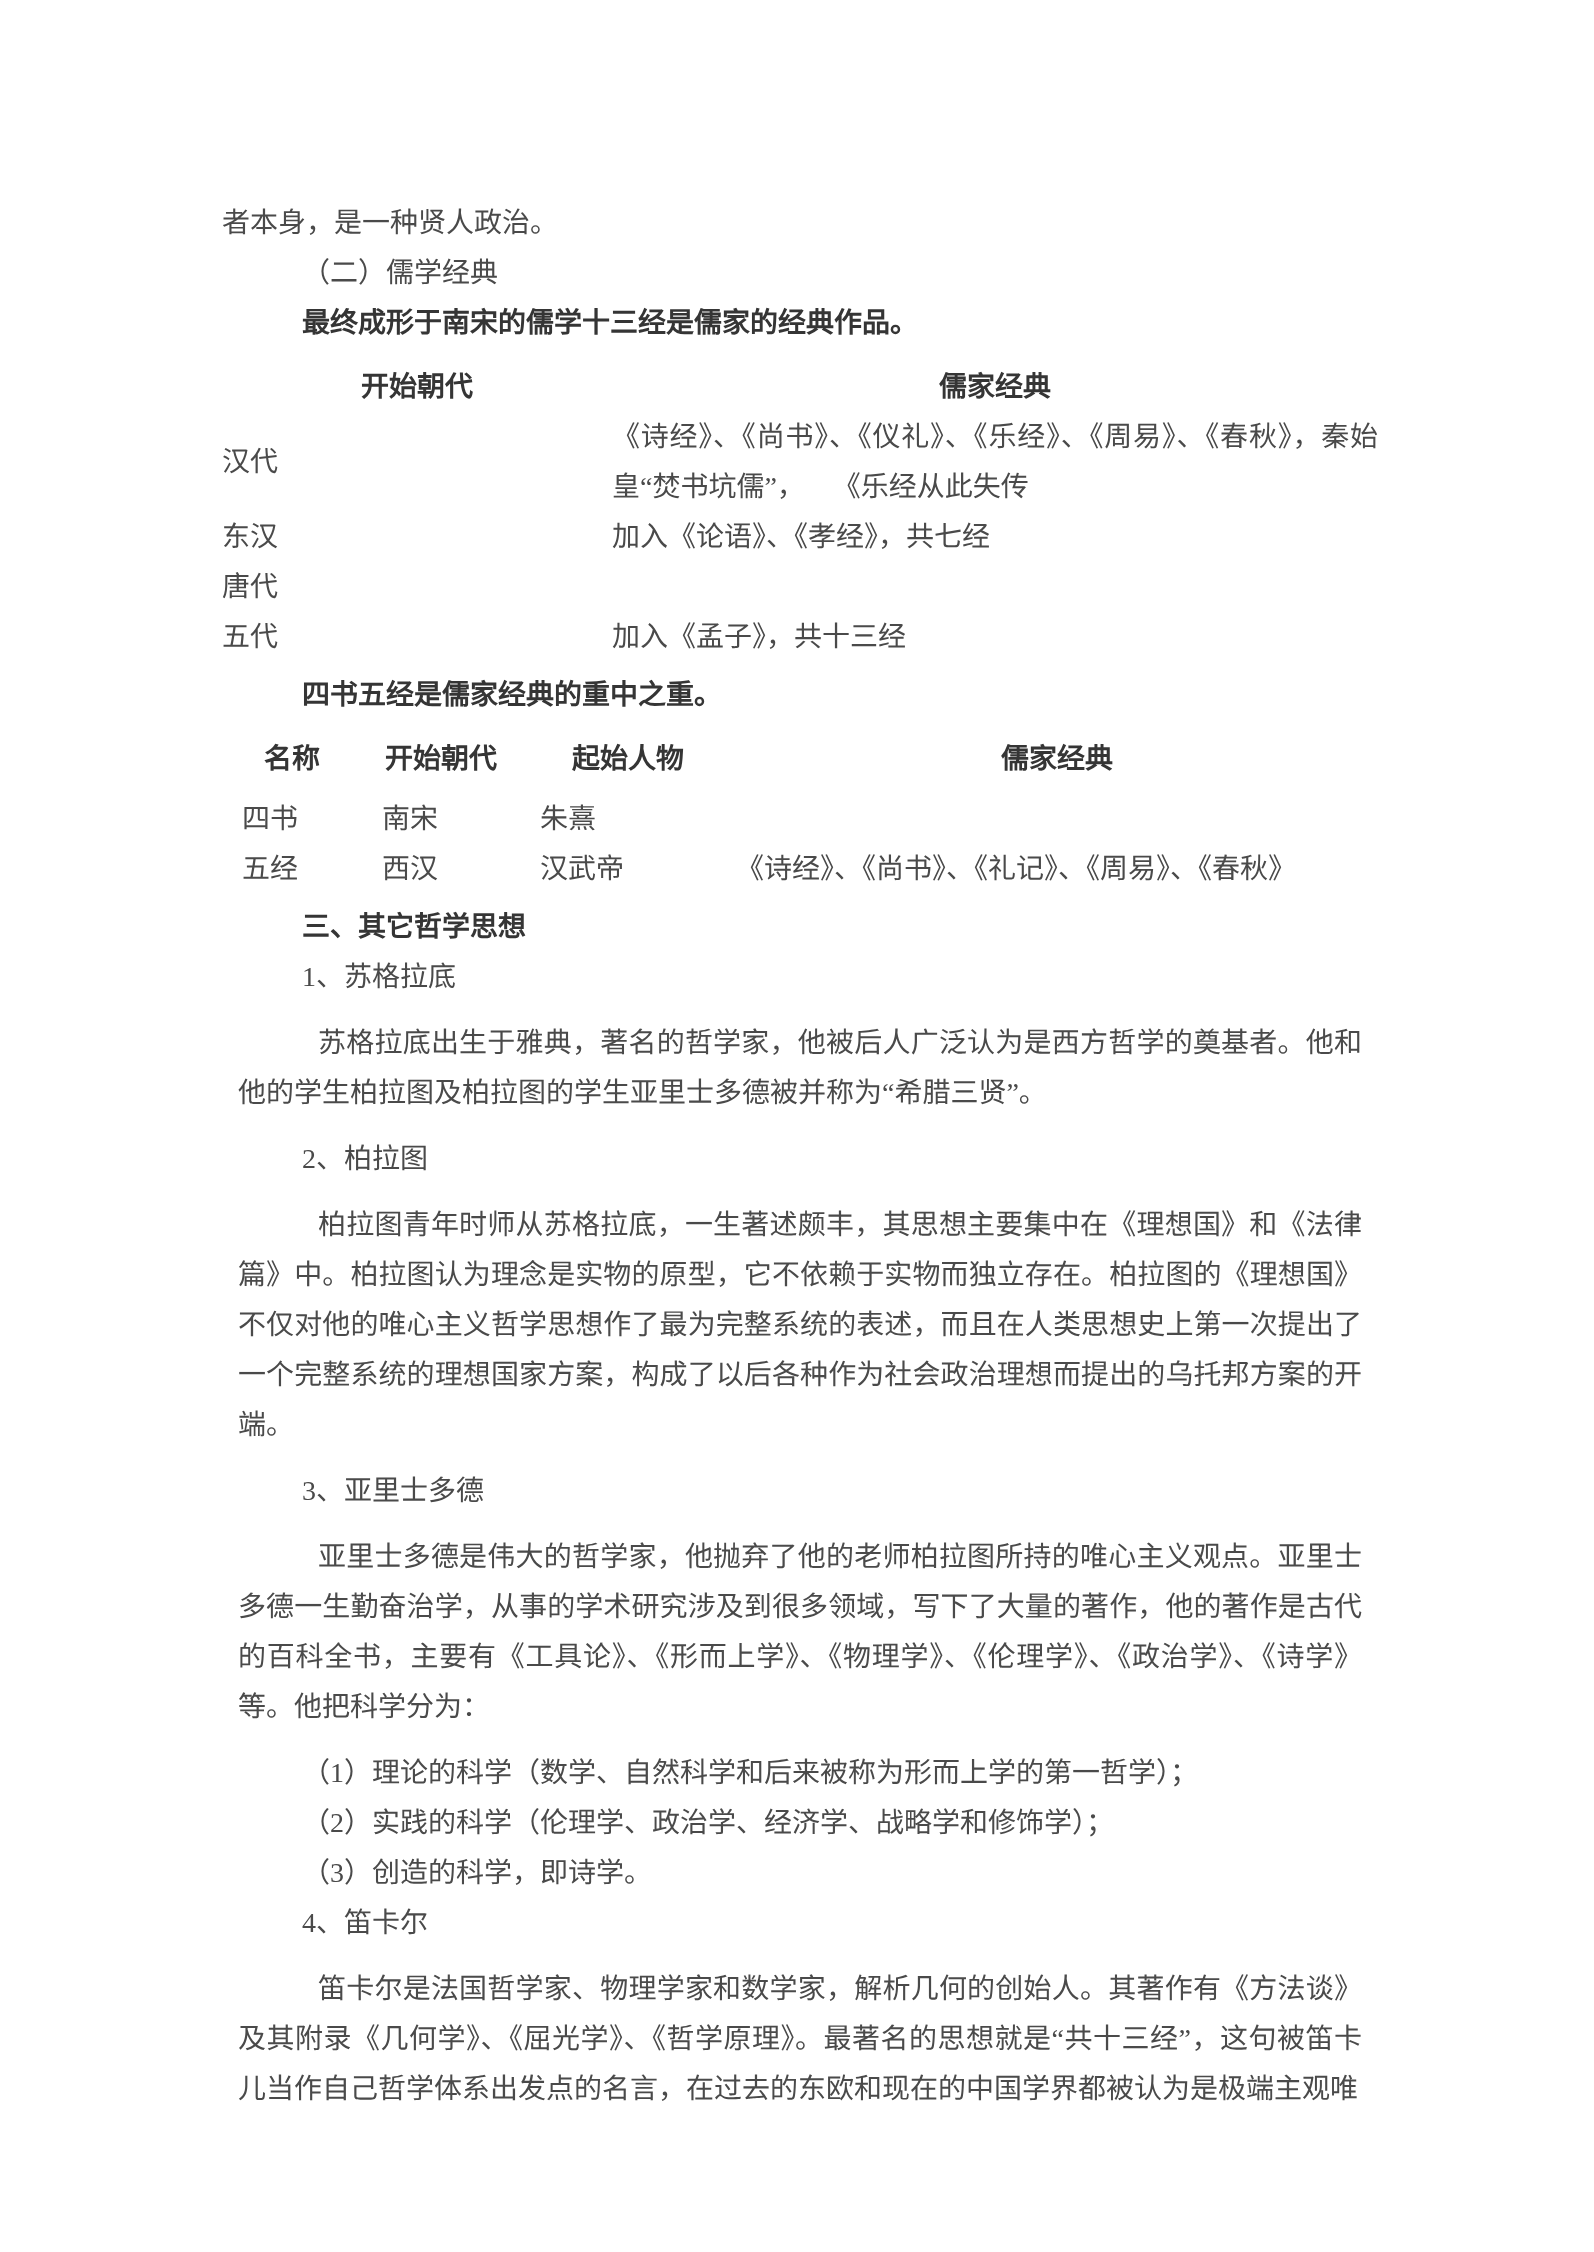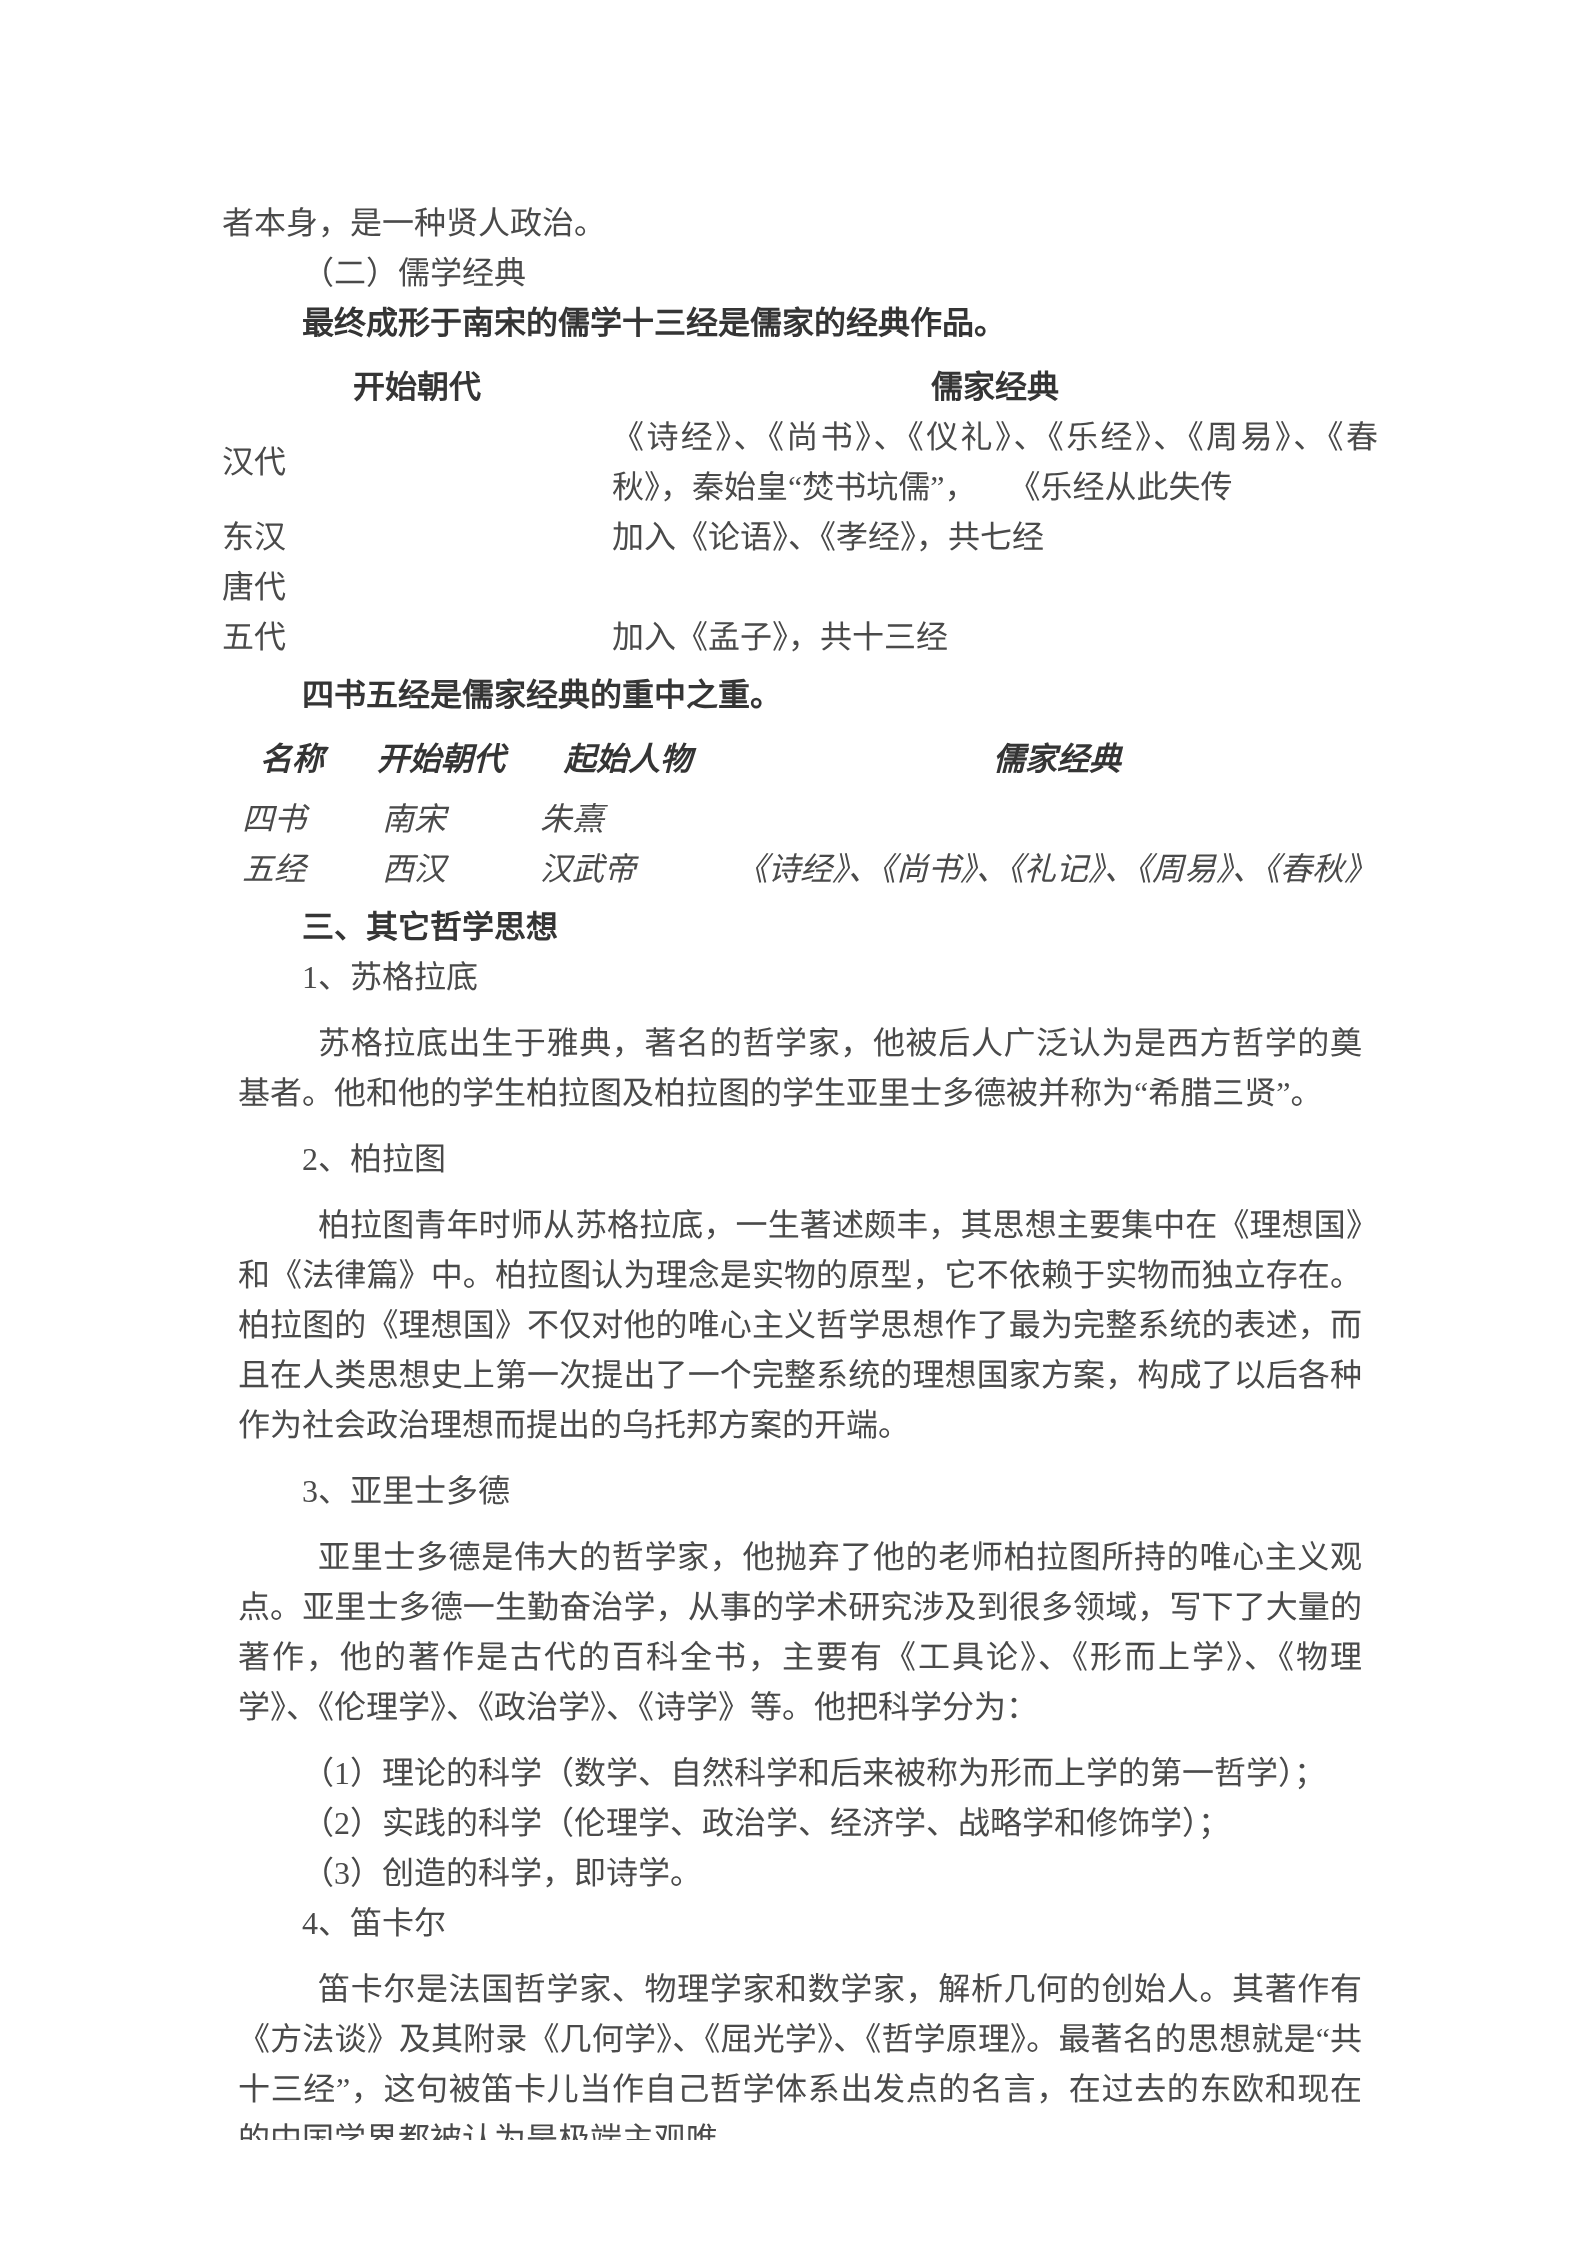--- a/index.html
+++ b/index.html
@@ -5,21 +5,21 @@
 <style>
   html, body { margin: 0; padding: 0; background: #ffffff; }
   .page {
     position: relative;
     width: 1594px;
     height: 2140px;
     background: #ffffff;
     overflow: hidden;
     font-family: "Liberation Serif", "DejaVu Serif", serif;
     color: #4a4a4a;
-    font-size: 32px;
+    font-size: 28px;
     line-height: 50px;
   }
   .content {
     position: absolute;
     left: 222px;
     top: 198px;
     width: 1156px;
   }
   .line { margin: 0; }
   .para { margin: 16px; text-align: justify; text-indent: 80px; }
@@ -37,21 +37,20 @@
   .t1-head > div { text-align: center; }
   .t1 .label-cell { align-self: center; }
   .t1 .classics-cell { text-align: justify; }
 
   
   .t2 { margin: 14px 0 8px 0; }
   .t2-row {
     display: grid;
     grid-template-columns: 140px 158px 216px 1fr;
     align-items: center;
-    font-style: italic;
   }
   .t2-head { font-weight: bold; color: #353535; margin-bottom: 10px; }
   .t2-head > div { text-align: center; }
   .t2 .label-cell { padding-left: 20px; }
   .t2 .classics-cell { text-align: justify; }
 </style>
 </head>
 <body>
 
 <div class="page">

